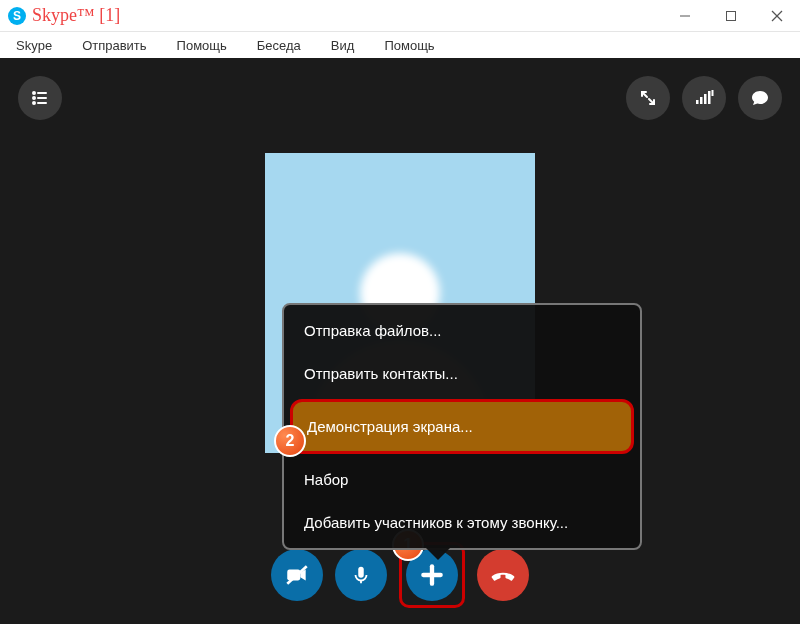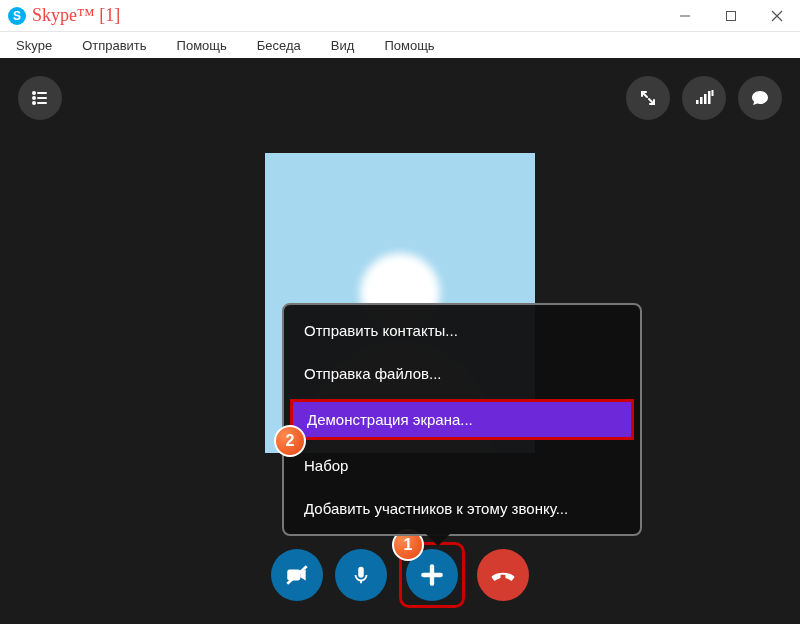--- a/index.html
+++ b/index.html
@@ -116,24 +116,24 @@
   }
   .popup-item {
     padding: 13px 20px;
     color: #fff;
     font-size: 15px;
   }
   .popup-item.highlight-wrap {
     padding: 4px 6px;
   }
   .popup-item.highlight {
-    background: #6d28d9;
+    background: #a16207;
     border: 3px solid #c00;
-    border-radius: 0;
-    padding: 9px 14px;
+    border-radius: 12px;
+    padding: 16px 14px;
   }
   
   .call-buttons {
     position: absolute;
     bottom: 16px;
     left: 50%;
     transform: translateX(-50%);
     display: flex;
     gap: 12px;
     z-index: 5;
@@ -244,22 +244,22 @@
       </svg>
     </div>
   </div>
 
   <div class="avatar-panel">
     <div class="avatar-head"></div>
     <div class="avatar-body"></div>
   </div>
 
   <div class="popup">
+    <div class="popup-item">Отправка файлов...</div>
     <div class="popup-item">Отправить контакты...</div>
-    <div class="popup-item">Отправка файлов...</div>
     <div class="popup-item highlight-wrap">
       <div class="popup-item highlight" style="margin:0">Демонстрация экрана...</div>
     </div>
     <div class="popup-item">Набор</div>
     <div class="popup-item">Добавить участников к этому звонку...</div>
 
     <div class="badge badge2">2</div>
   </div>
 
   <div class="call-buttons">

